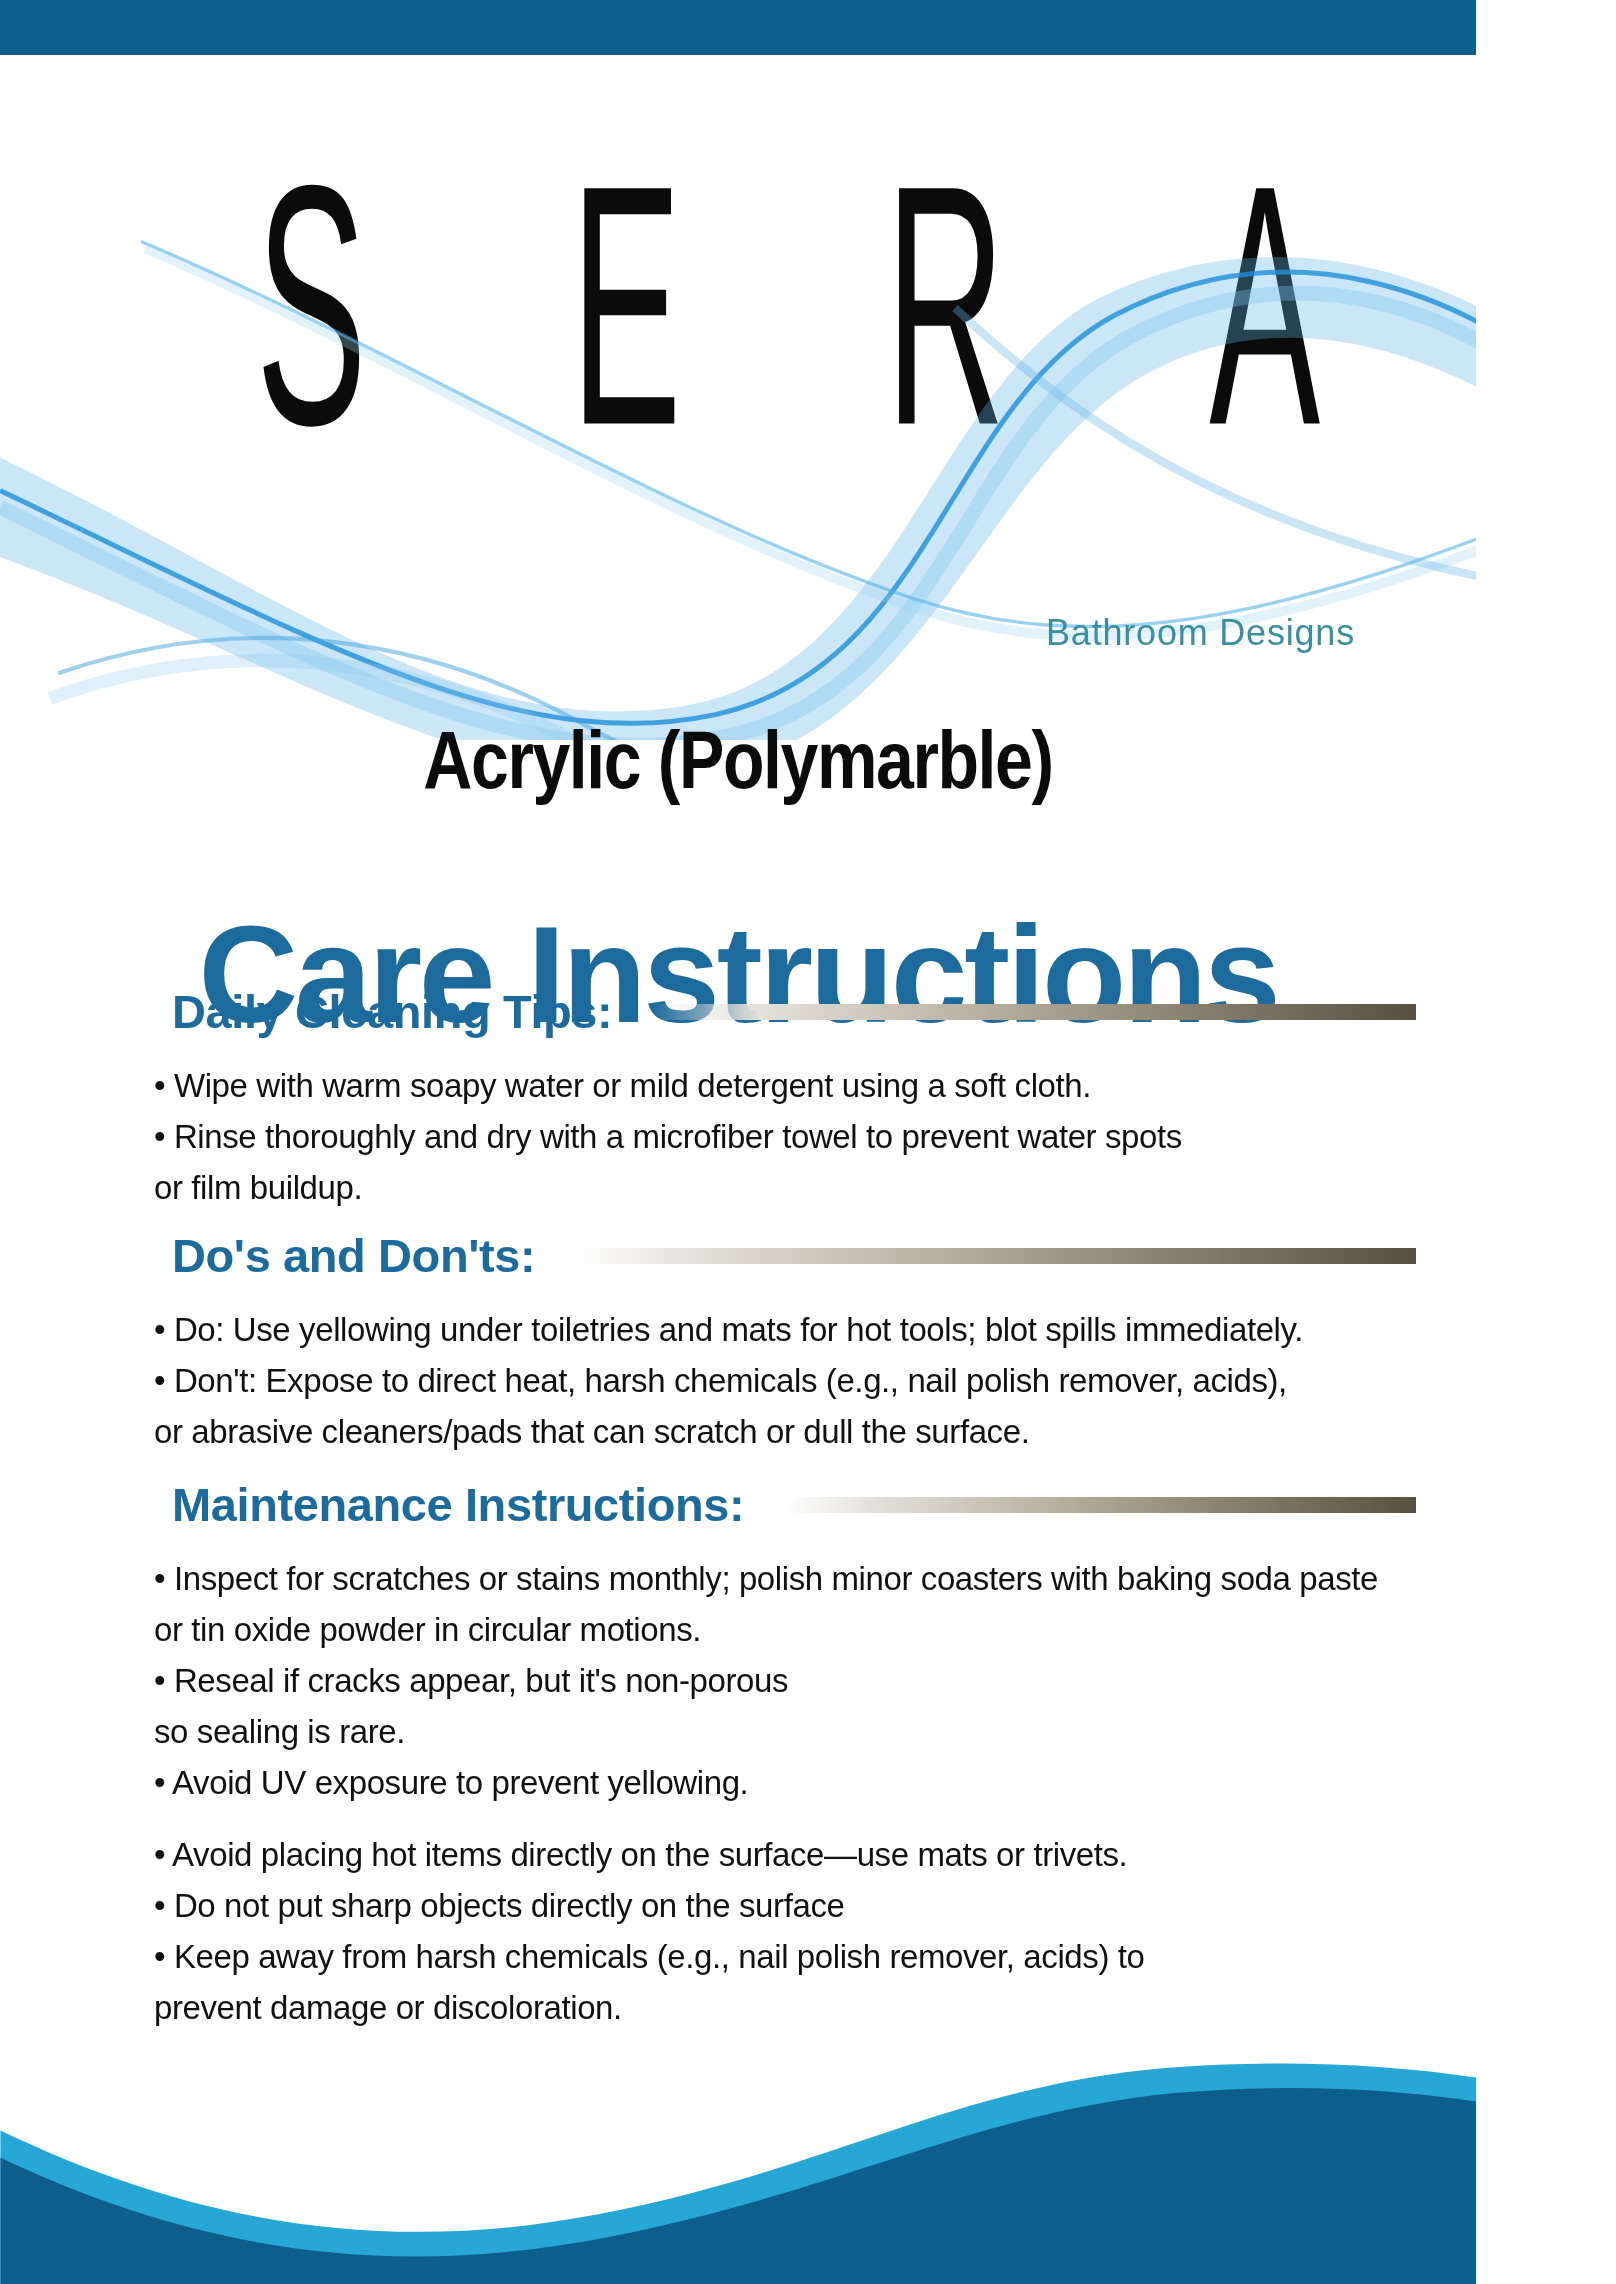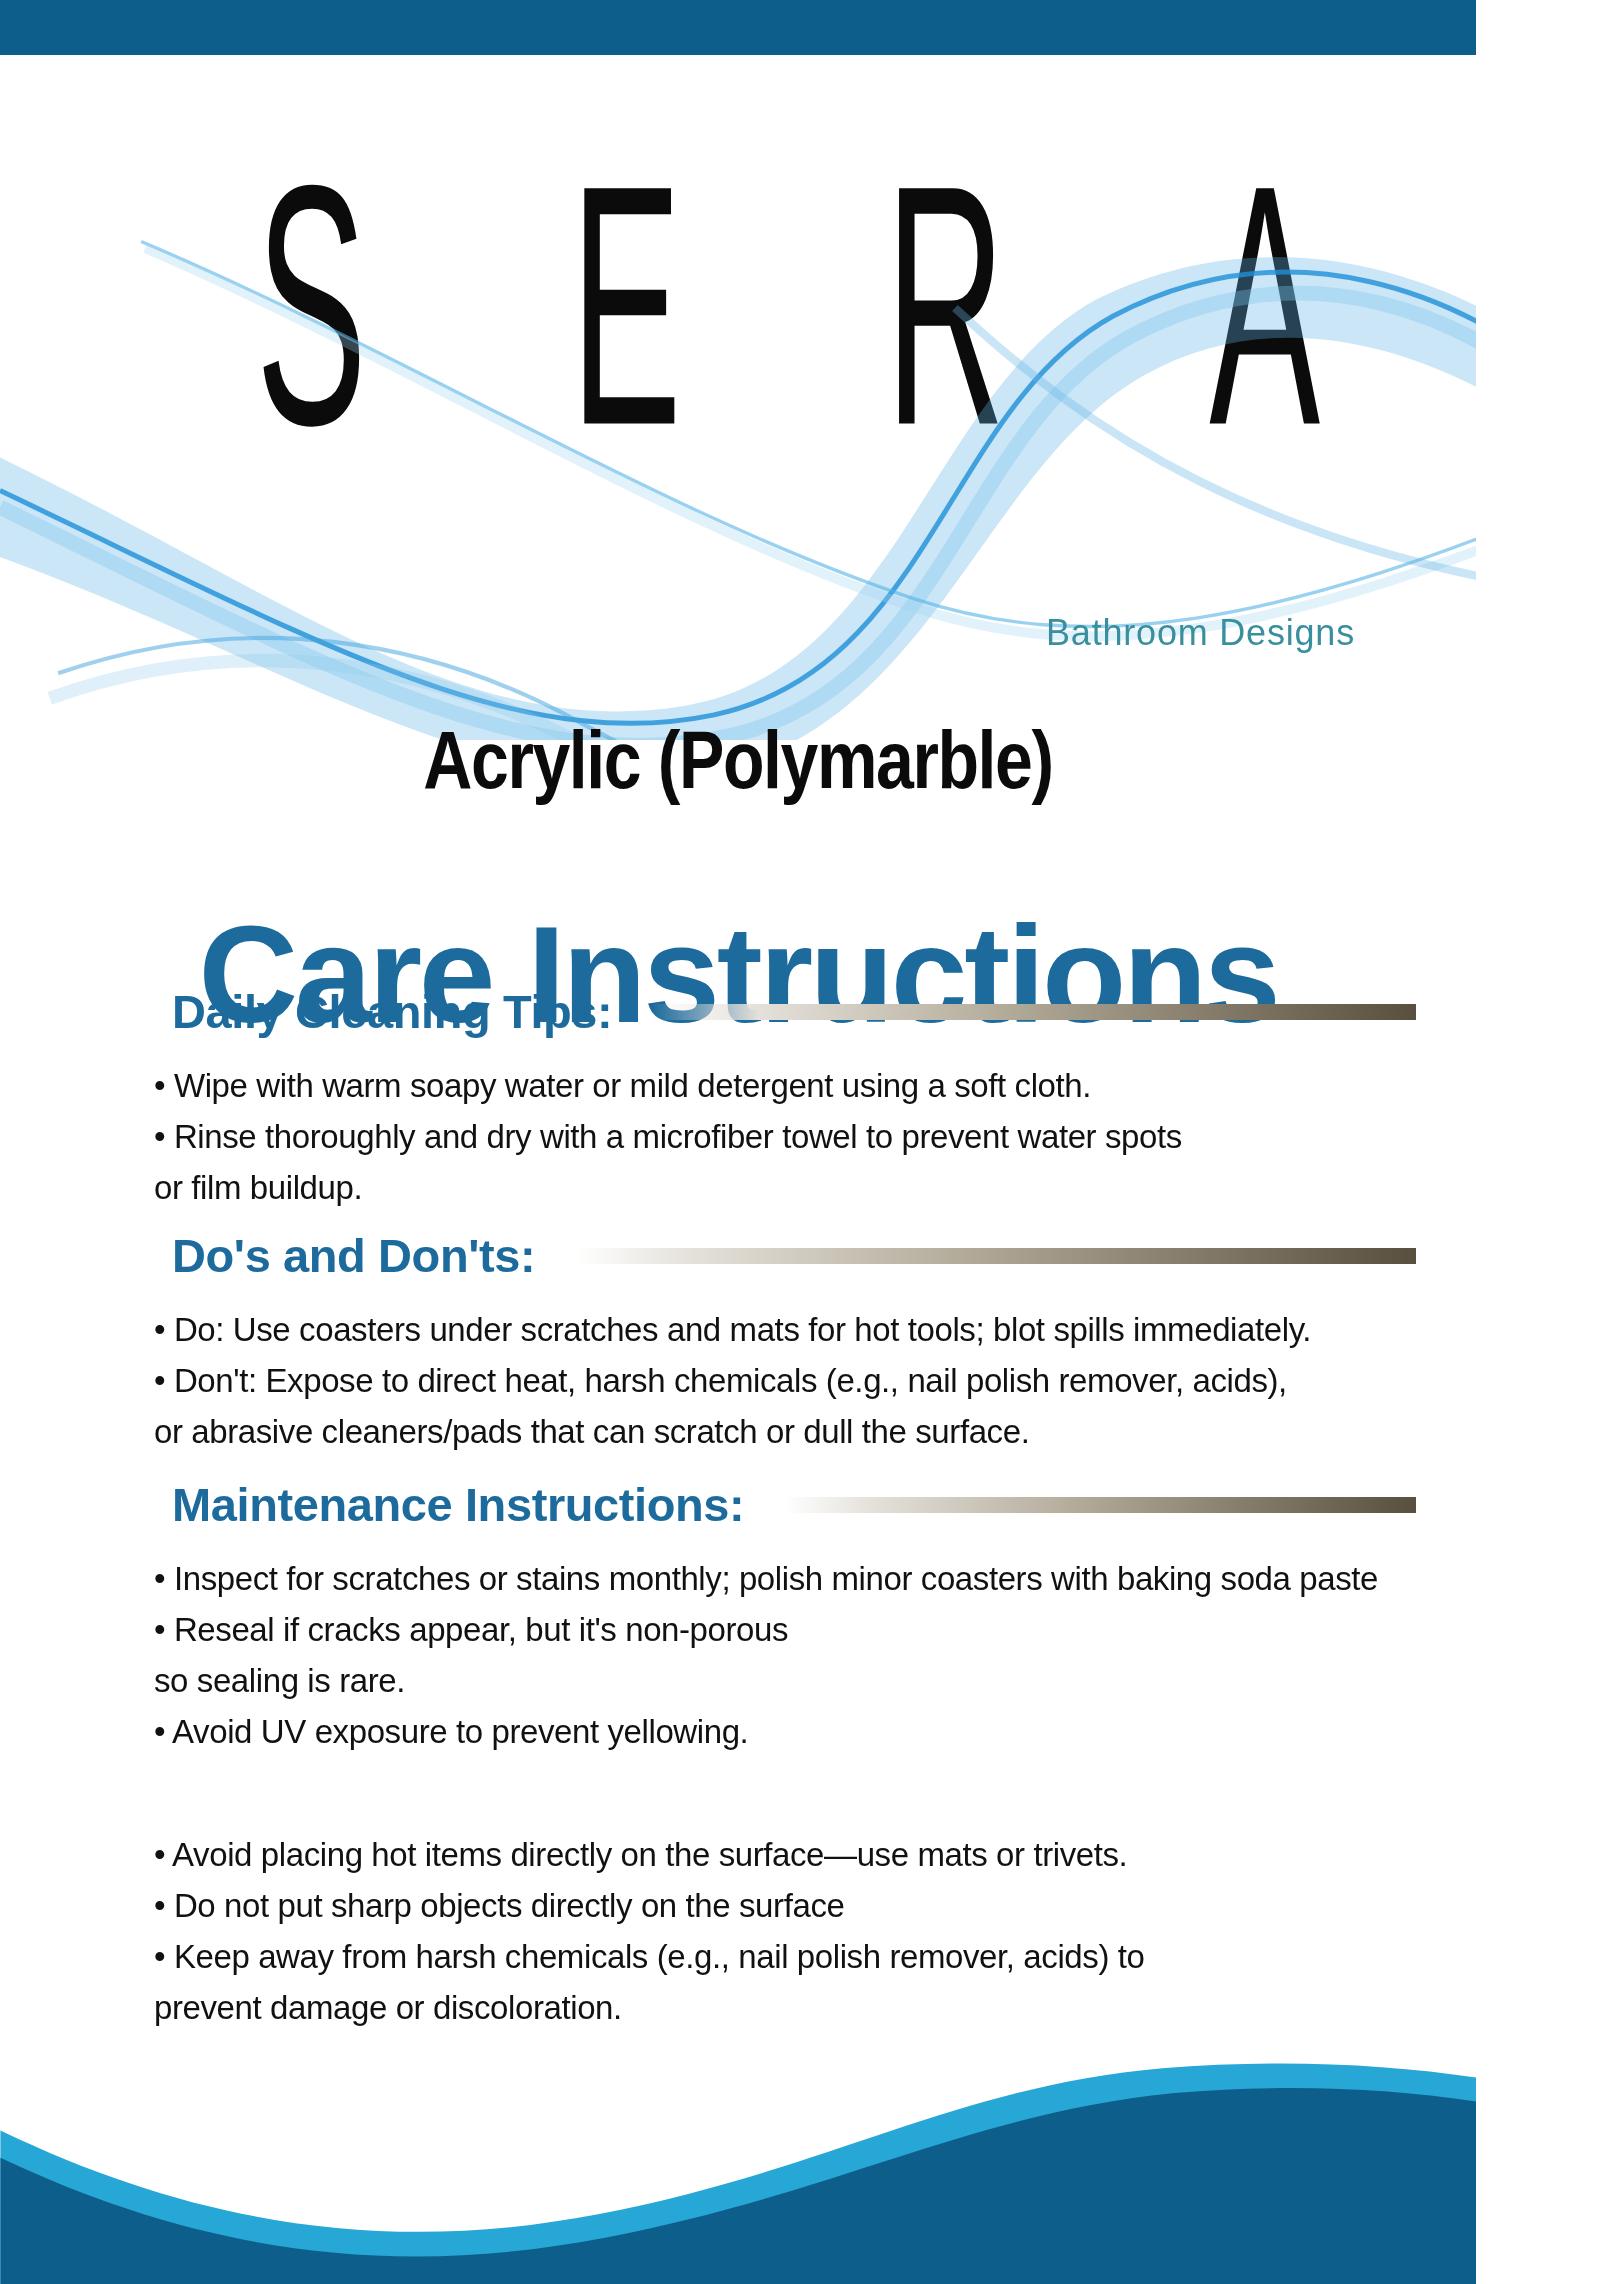--- a/index.html
+++ b/index.html
@@ -126,33 +126,34 @@
           <div class="line">or film buildup.</div>
         </div>
   </section>
 
   <section class="section section-1">
     <div class="section-head">
       <h2 class="section-title">Do's and Don'ts:</h2>
       <div class="rule"></div>
     </div>
     <div class="lines">
-          <div class="line">• Do: Use coasters under scratches and mats for hot tools; blot spills immediately.</div>
+          <div class="line">• Do: Use yellowing under toiletries and mats for hot tools; blot spills immediately.</div>
           <div class="line">• Don't: Expose to direct heat, harsh chemicals (e.g., nail polish remover, acids),</div>
           <div class="line">or abrasive cleaners/pads that can scratch or dull the surface.</div>
         </div>
   </section>
 
   <section class="section section-2">
     <div class="section-head">
       <h2 class="section-title">Maintenance Instructions:</h2>
       <div class="rule"></div>
     </div>
     <div class="lines">
           <div class="line">• Inspect for scratches or stains monthly; polish minor coasters with baking soda paste</div>
+          <div class="line">or tin oxide powder in circular motions.</div>
           <div class="line">• Reseal if cracks appear, but it's non-porous</div>
           <div class="line">so sealing is rare.</div>
           <div class="line">• Avoid UV exposure to prevent yellowing.</div>
         </div>
   </section>
 
   <section class="section section-3">
     <div class="lines">
           <div class="line">• Avoid placing hot items directly on the surface—use mats or trivets.</div>
           <div class="line">• Do not put sharp objects directly on the surface</div>

